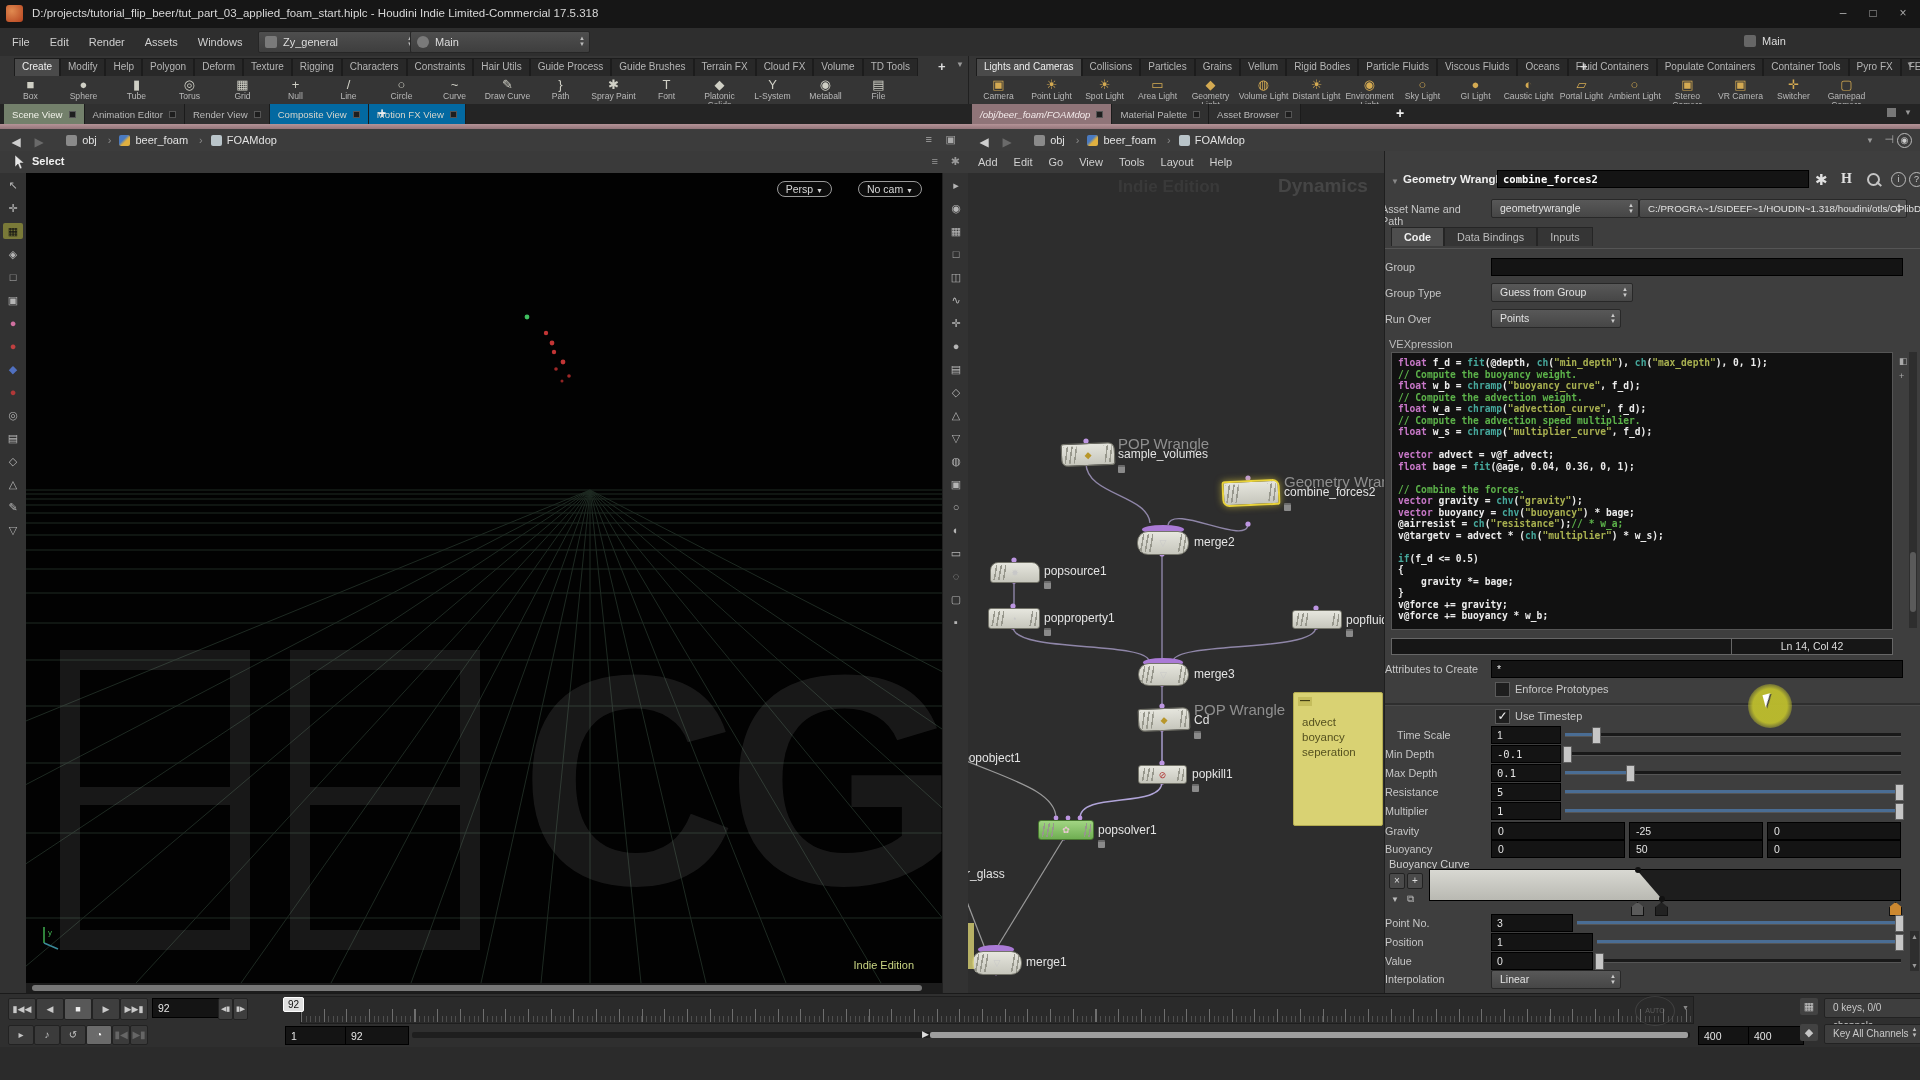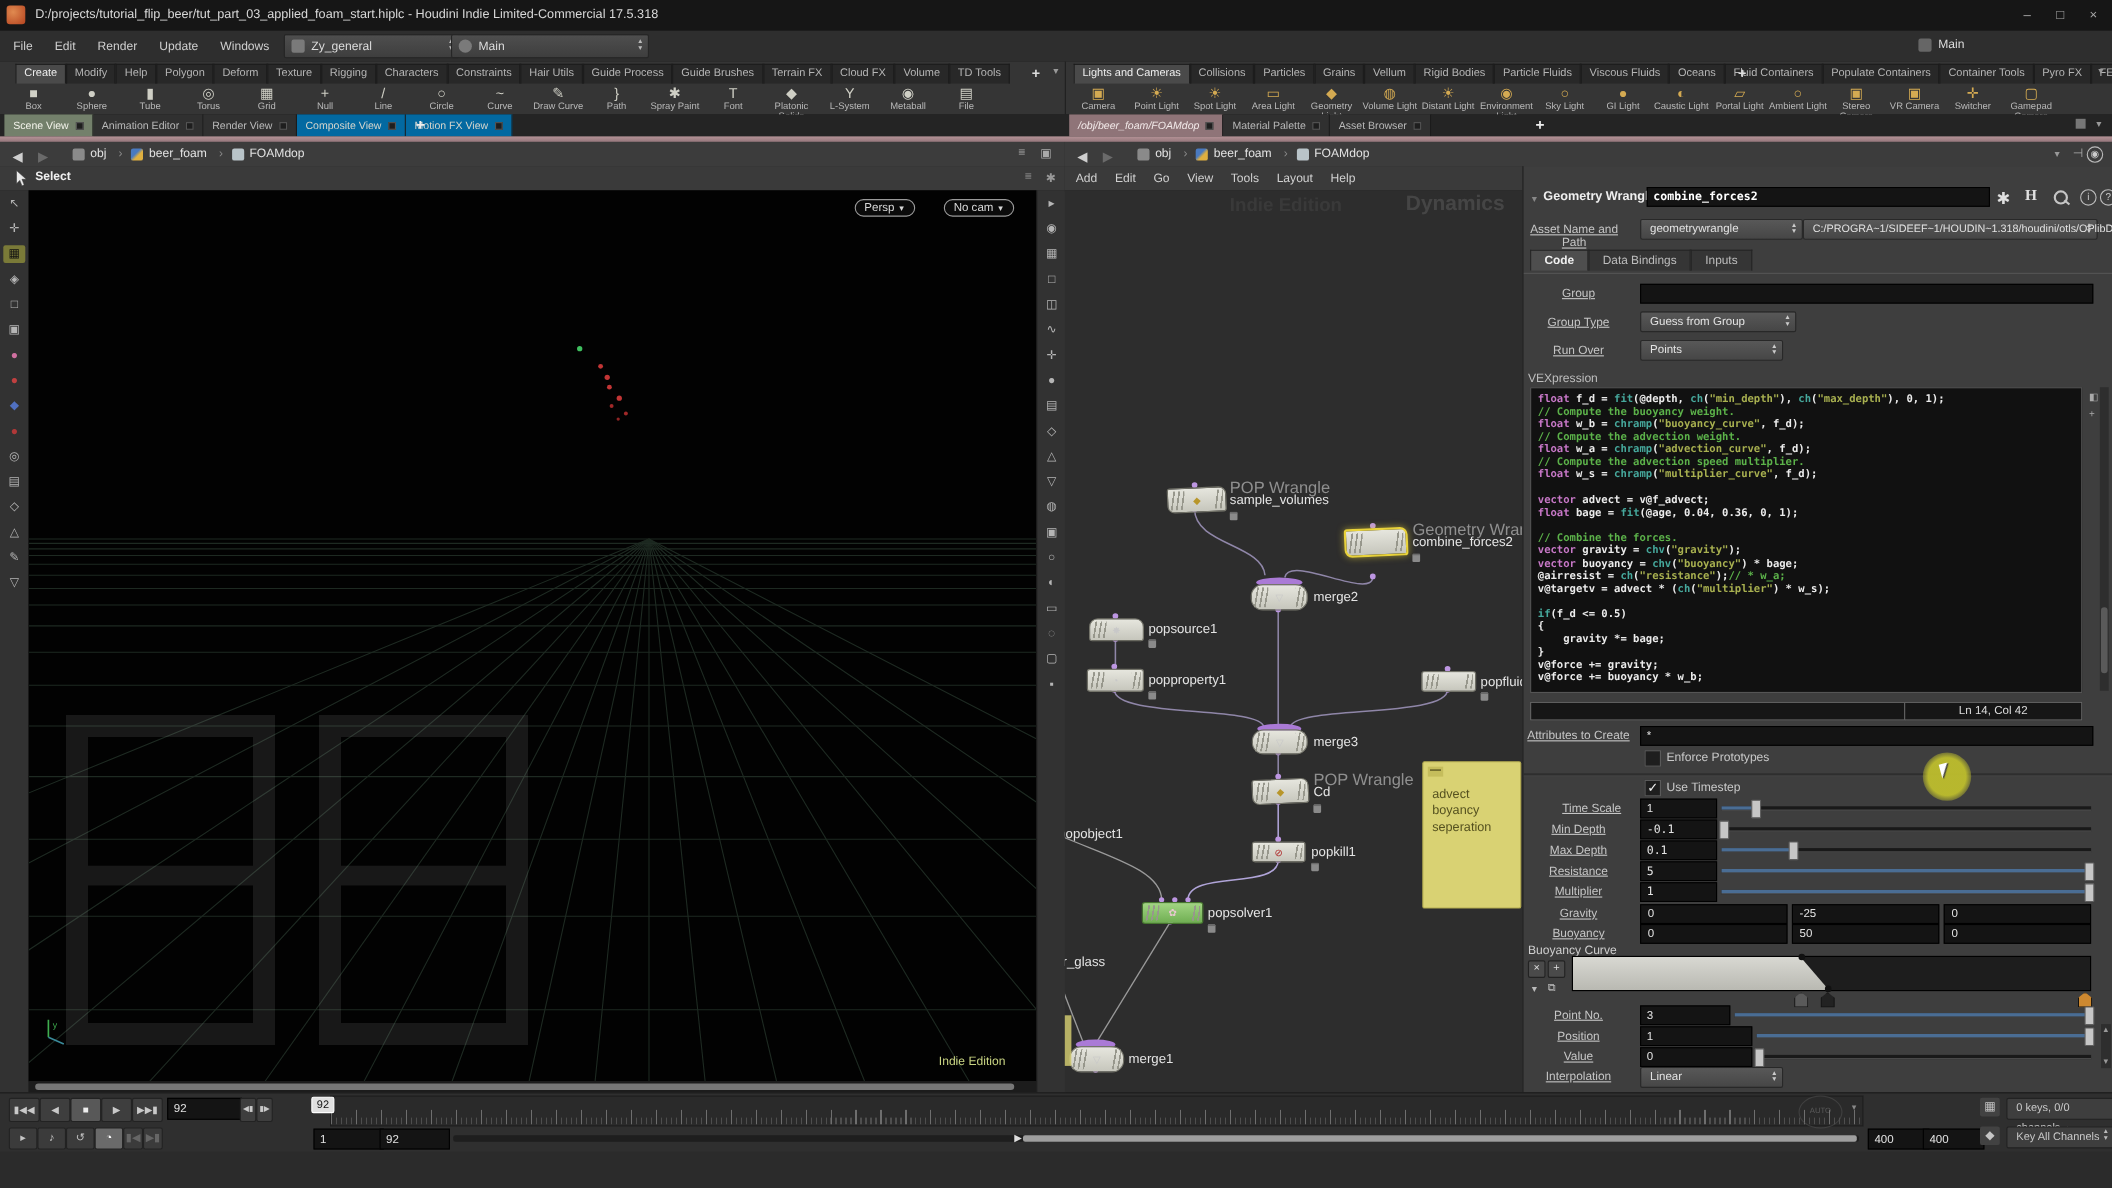--- a/index.html
+++ b/index.html
@@ -88,21 +88,21 @@
   .solverN{background:linear-gradient(#a2d583,#6fae52);border-color:#47772f;}
   .nlabel{position:absolute;color:#e4e4e4;font-size:12px;white-space:nowrap;}
   .ntype{position:absolute;color:#8f8f8f;font-size:15px;white-space:nowrap;}
   .nlock{position:absolute;width:7px;height:6px;background:#8a8a8a;border-radius:1px;border-top:2px solid #6a6a6a;}
   #sticky{position:absolute;background:#d9d273;border:1px solid #b3ab50;border-radius:2px;color:#55511f;}
   #sticky .bar{position:absolute;left:4px;top:4px;width:14px;height:9px;background:#c5bd5c;color:#3f3c12;
        font-weight:bold;line-height:7px;text-align:center;font-size:10px;}
   #sticky .txt{position:absolute;left:8px;top:22px;font-size:11.5px;line-height:15px;}
   
   #params{position:absolute;left:1384px;top:151px;width:536px;height:842px;background:#3e3e3e;border-left:1px solid #1f1f1f;overflow:hidden;}
-  .plabel{position:absolute;width:100px;text-align:center;color:#c6c6c6;font-size:10.8px;text-decoration:underline;}
+  .plabel{position:absolute;width:100px;text-align:left;color:#c6c6c6;font-size:10.8px;}
   .pinput{position:absolute;background:#141414;border:1px solid #000;color:#e4e4e4;font-size:10.5px;
           padding:1px 5px;height:14px;line-height:14px;}
   .pdrop{position:absolute;height:17px;background:linear-gradient(#585858,#464646);border:1px solid #282828;
          border-radius:2px;color:#e2e2e2;font-size:10.5px;line-height:17px;padding:0 20px 0 8px;}
   .pdrop .spin{position:absolute;right:4px;top:2px;font-size:6px;line-height:6px;color:#ccc;text-align:center;}
   .ptabs{position:absolute;display:flex;}
   .ptab2{padding:3px 12px;font-size:10.8px;background:#353535;border:1px solid #252525;border-bottom:none;color:#bdbdbd;}
   .ptabs .ptab2:first-child{background:#4e4e4e;color:#f0f0f0;font-weight:bold;}
   #codebox{position:absolute;left:6px;top:201px;width:500px;height:276px;background:#111;border:1px solid #555;
            overflow:hidden;}
@@ -174,21 +174,21 @@
     <span class="winbtn" style="right:64px;">–</span>
     <span class="winbtn" style="right:34px;">□</span>
     <span class="winbtn" style="right:4px;">×</span>
   </div>
 
   <div id="menubar">
     <div id="menu-items">
         <span class="menu-item">File</span>
         <span class="menu-item">Edit</span>
         <span class="menu-item">Render</span>
-        <span class="menu-item">Update</span>
+        <span class="menu-item">Assets</span>
         <span class="menu-item">Windows</span>
         <span class="menu-item">Redshift</span>
         <span class="menu-item">Help</span>
       </div>
     <div class="dd" style="left:258px;width:130px;">
       <span class="dd-ic"></span>
       <span>Zy_general</span>
       <span class="spin">▲<br>▼</span>
     </div>
     <div class="dd" style="left:410px;width:150px;">
@@ -974,18 +974,19 @@
     <span class="nicon abs" style="left:1800px;top:4px;">▦</span>
     <span class="rbtn" style="left:1824px;top:4px;width:90px;"><span>0 keys, 0/0 channels</span> <span style="font-size:7px;">▲</span></span>
     <span class="nicon abs" style="left:1800px;top:30px;">◆</span>
     <span class="rbtn" style="left:1824px;top:30px;width:90px;"><span>Key All Channels</span> <span class="tinyspin">▲<br>▼</span></span>
   </div>
 
 
   <div id="watermark">
     <div class="wbox"></div>
       <div class="wbox"></div>
+      <div class="cg">CG</div>
   </div>
   <div id="cursor-glow">
     <div id="cursor-arrow"></div>
   </div>
 
 </div>
 
 </body></html>

